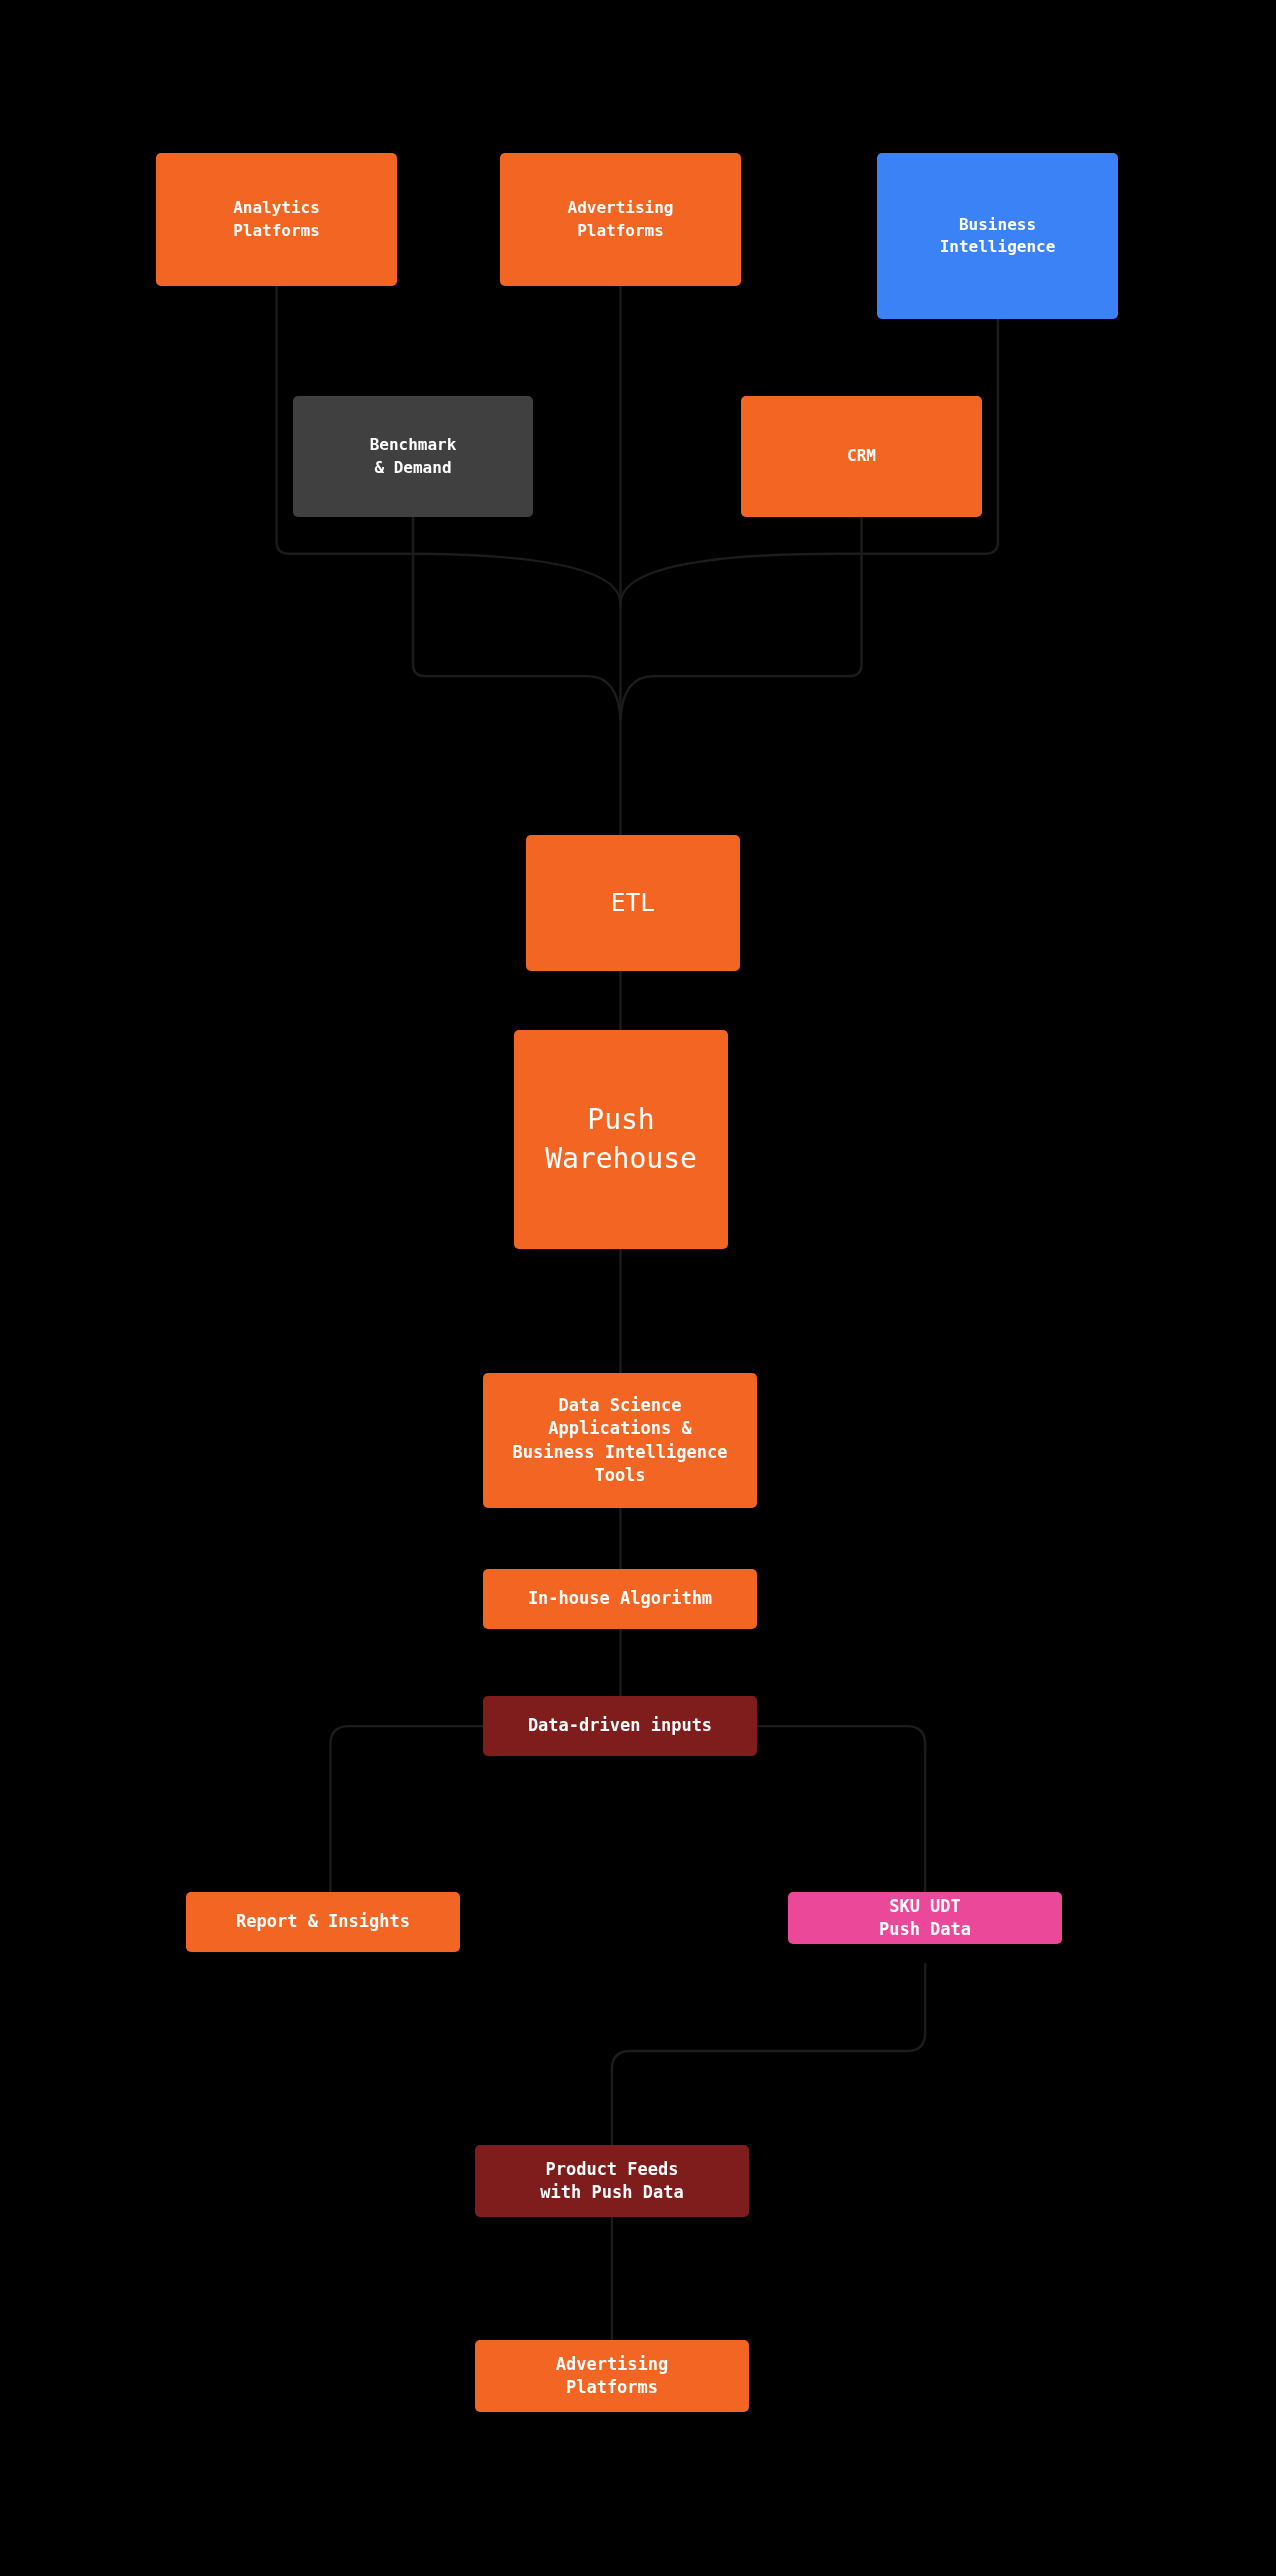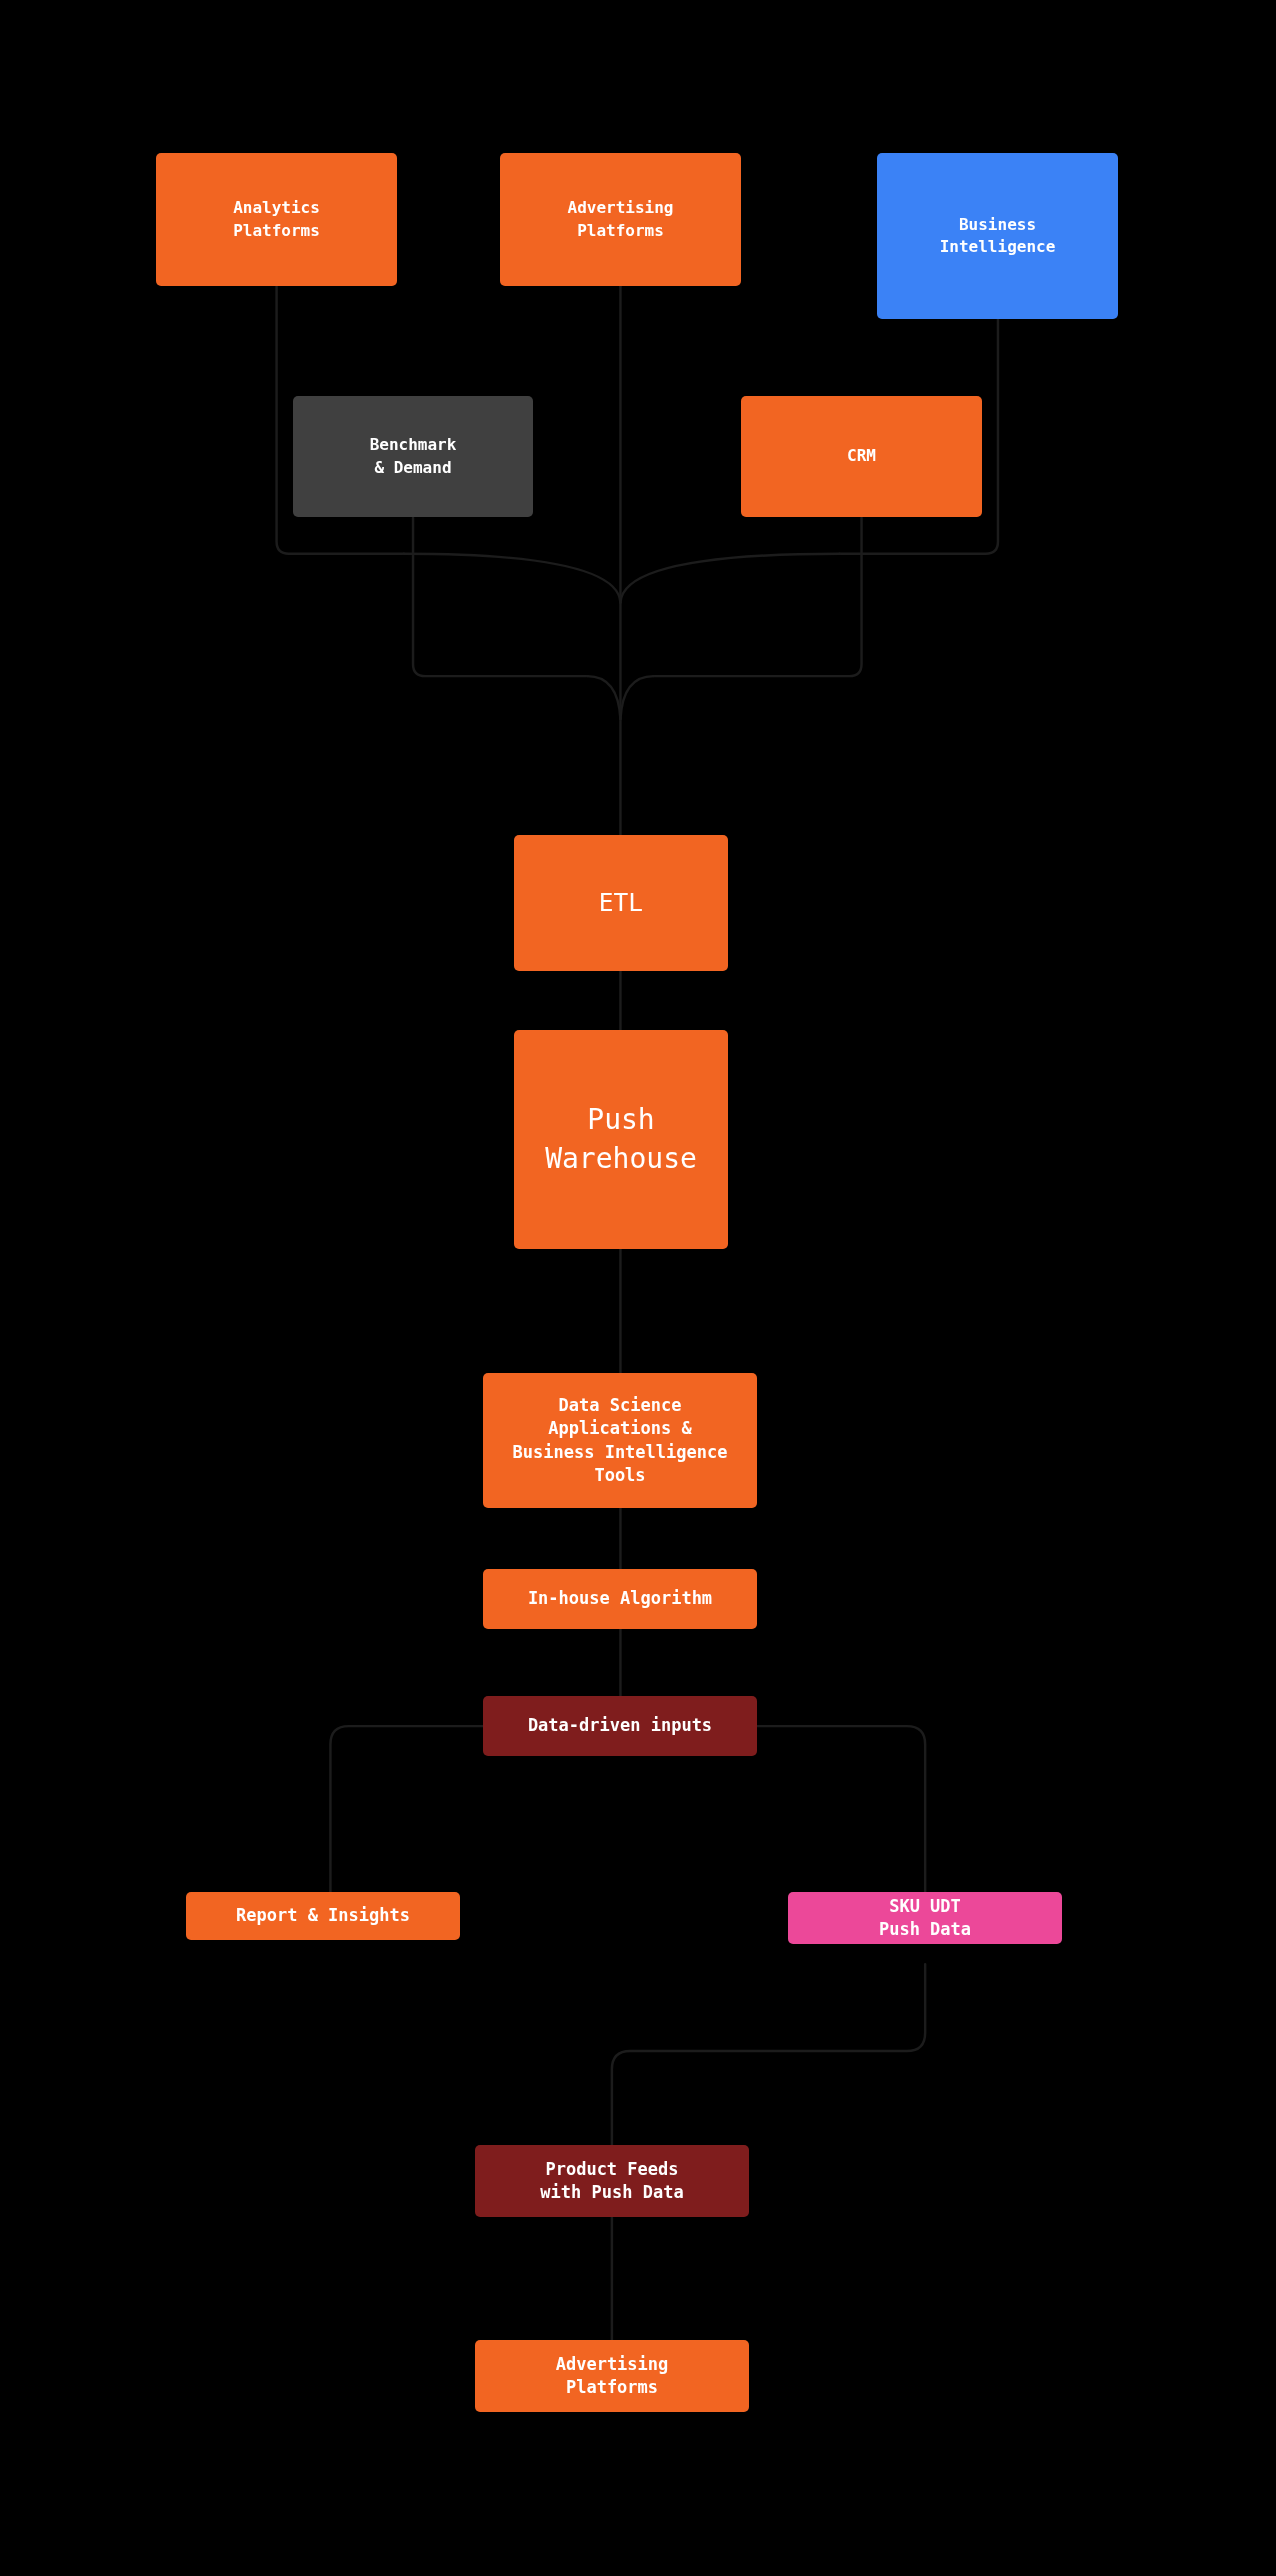--- a/index.html
+++ b/index.html
@@ -83,30 +83,30 @@
   <div id="nodes-layer">
       <div class="node sz-sm" style="left: 156px; top: 153px; width: 241px; height: 133px; background: rgb(242, 101, 34); color: rgb(255, 255, 255);"><span class="node-label">Analytics
 Platforms</span></div>
       <div class="node sz-sm" style="left: 500px; top: 153px; width: 241px; height: 133px; background: rgb(242, 101, 34); color: rgb(255, 255, 255);"><span class="node-label">Advertising
 Platforms</span></div>
       <div class="node sz-sm" style="left: 877px; top: 153px; width: 241px; height: 166px; background: #3b82f6; color: rgb(255, 255, 255);"><span class="node-label">Business
 Intelligence</span></div>
       <div class="node sz-sm" style="left: 293px; top: 396px; width: 240px; height: 121px; background: #404040; color: rgb(255, 255, 255);"><span class="node-label">Benchmark
 &amp; Demand</span></div>
       <div class="node sz-sm" style="left: 741px; top: 396px; width: 241px; height: 121px; background: rgb(242, 101, 34); color: rgb(255, 255, 255);"><span class="node-label">CRM</span></div>
-      <div class="node sz-lg" style="left: 514px; top: 835px; width: 214px; height: 136px; background: rgb(242, 101, 34); color: rgb(255, 255, 255);"><span class="node-label">ETL</span></div>
+      <div class="node sz-lg" style="left: 526px; top: 835px; width: 214px; height: 136px; background: rgb(242, 101, 34); color: rgb(255, 255, 255);"><span class="node-label">ETL</span></div>
       <div class="node sz-xl" style="left: 514px; top: 1030px; width: 214px; height: 219px; background: rgb(242, 101, 34); color: rgb(255, 255, 255);"><span class="node-label">Push
 Warehouse</span></div>
       <div class="node sz-md" style="left: 483px; top: 1373px; width: 274px; height: 135px; background: rgb(242, 101, 34); color: rgb(255, 255, 255);"><span class="node-label">Data Science
 Applications &amp;
 Business Intelligence
 Tools</span></div>
       <div class="node sz-md" style="left: 483px; top: 1569px; width: 274px; height: 60px; background: rgb(242, 101, 34); color: rgb(255, 255, 255);"><span class="node-label">In-house Algorithm</span></div>
       <div class="node sz-md" style="left: 483px; top: 1696px; width: 274px; height: 60px; background: #7f1d1d; color: rgb(255, 255, 255);"><span class="node-label">Data-driven inputs</span></div>
-      <div class="node sz-md" style="left: 186px; top: 1892px; width: 274px; height: 48px; background: rgb(242, 101, 34); color: rgb(255, 255, 255);"><span class="node-label">Report &amp; Insights</span></div>
+      <div class="node sz-md" style="left: 186px; top: 1892px; width: 274px; height: 60px; background: rgb(242, 101, 34); color: rgb(255, 255, 255);"><span class="node-label">Report &amp; Insights</span></div>
       <div class="node sz-md" style="left: 788px; top: 1892px; width: 274px; height: 52px; background: #ec4899; color: rgb(255, 255, 255);"><span class="node-label">SKU UDT
 Push Data</span></div>
       <div class="node sz-md" style="left: 475px; top: 2145px; width: 274px; height: 72px; background: #7f1d1d; color: rgb(255, 255, 255);"><span class="node-label">Product Feeds
 with Push Data</span></div>
       <div class="node sz-md" style="left: 475px; top: 2340px; width: 274px; height: 72px; background: rgb(242, 101, 34); color: rgb(255, 255, 255);"><span class="node-label">Advertising
 Platforms</span></div>
     </div>
 
 </div>
 

